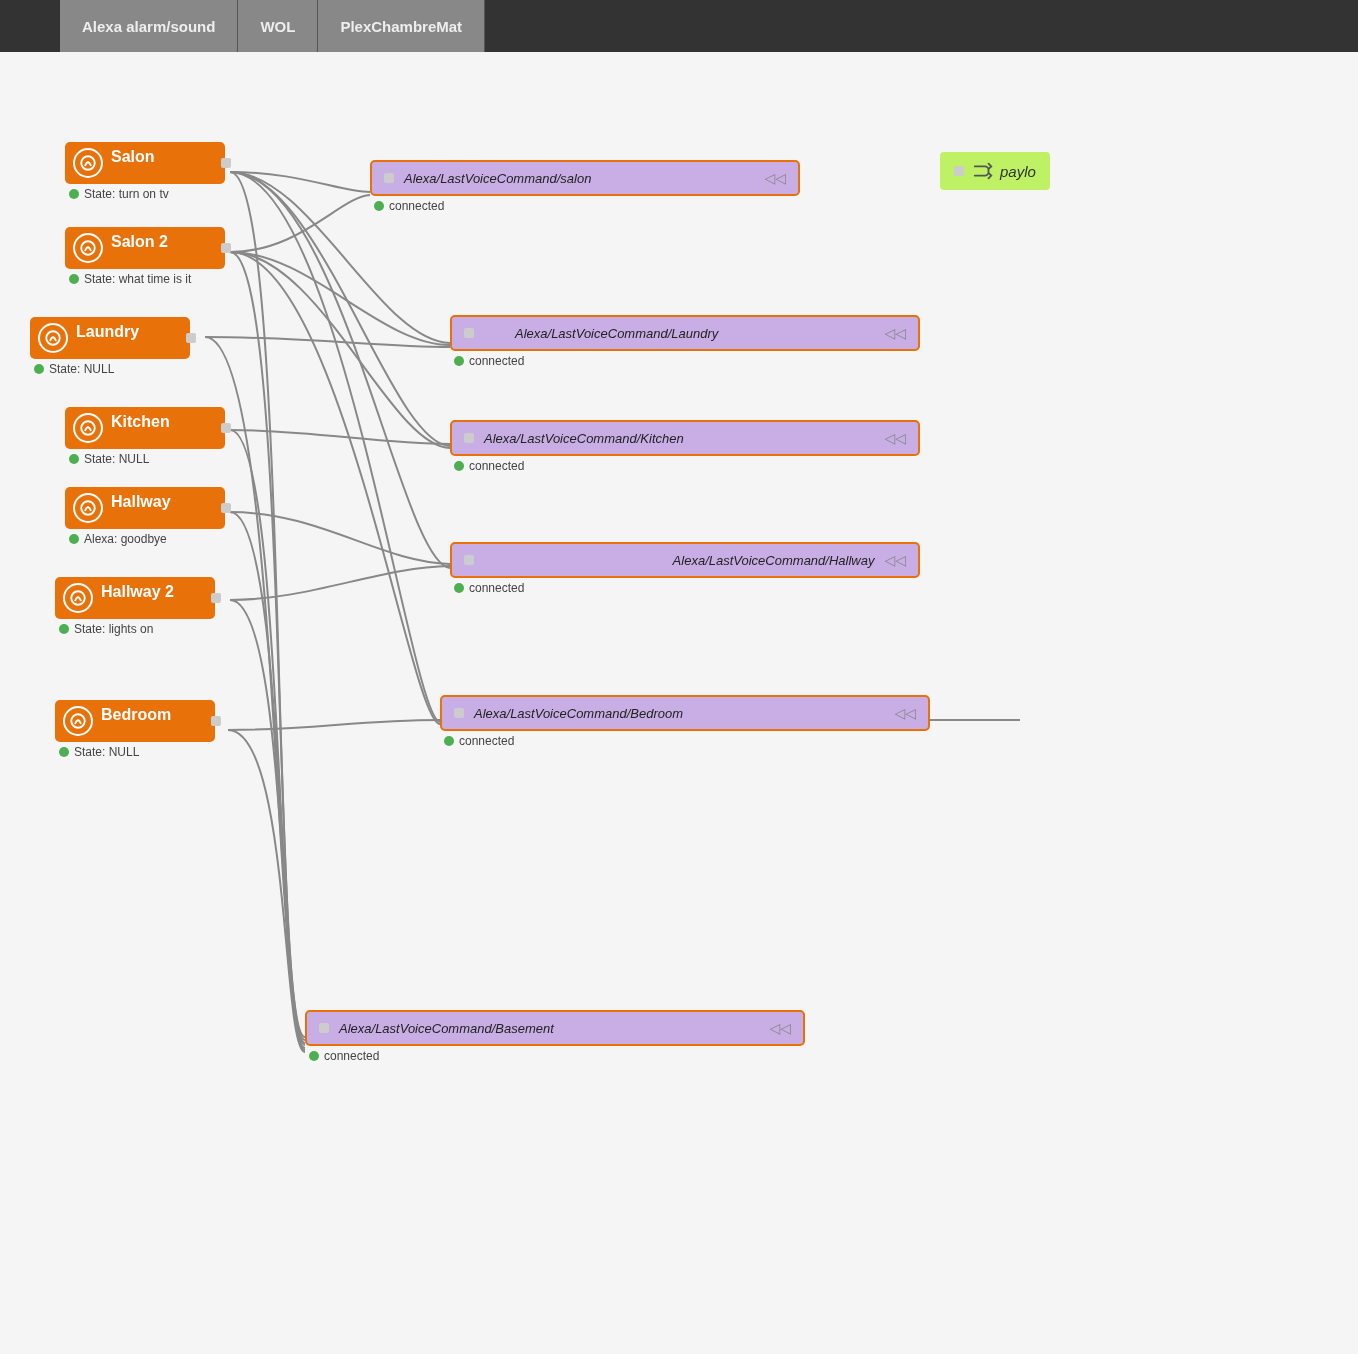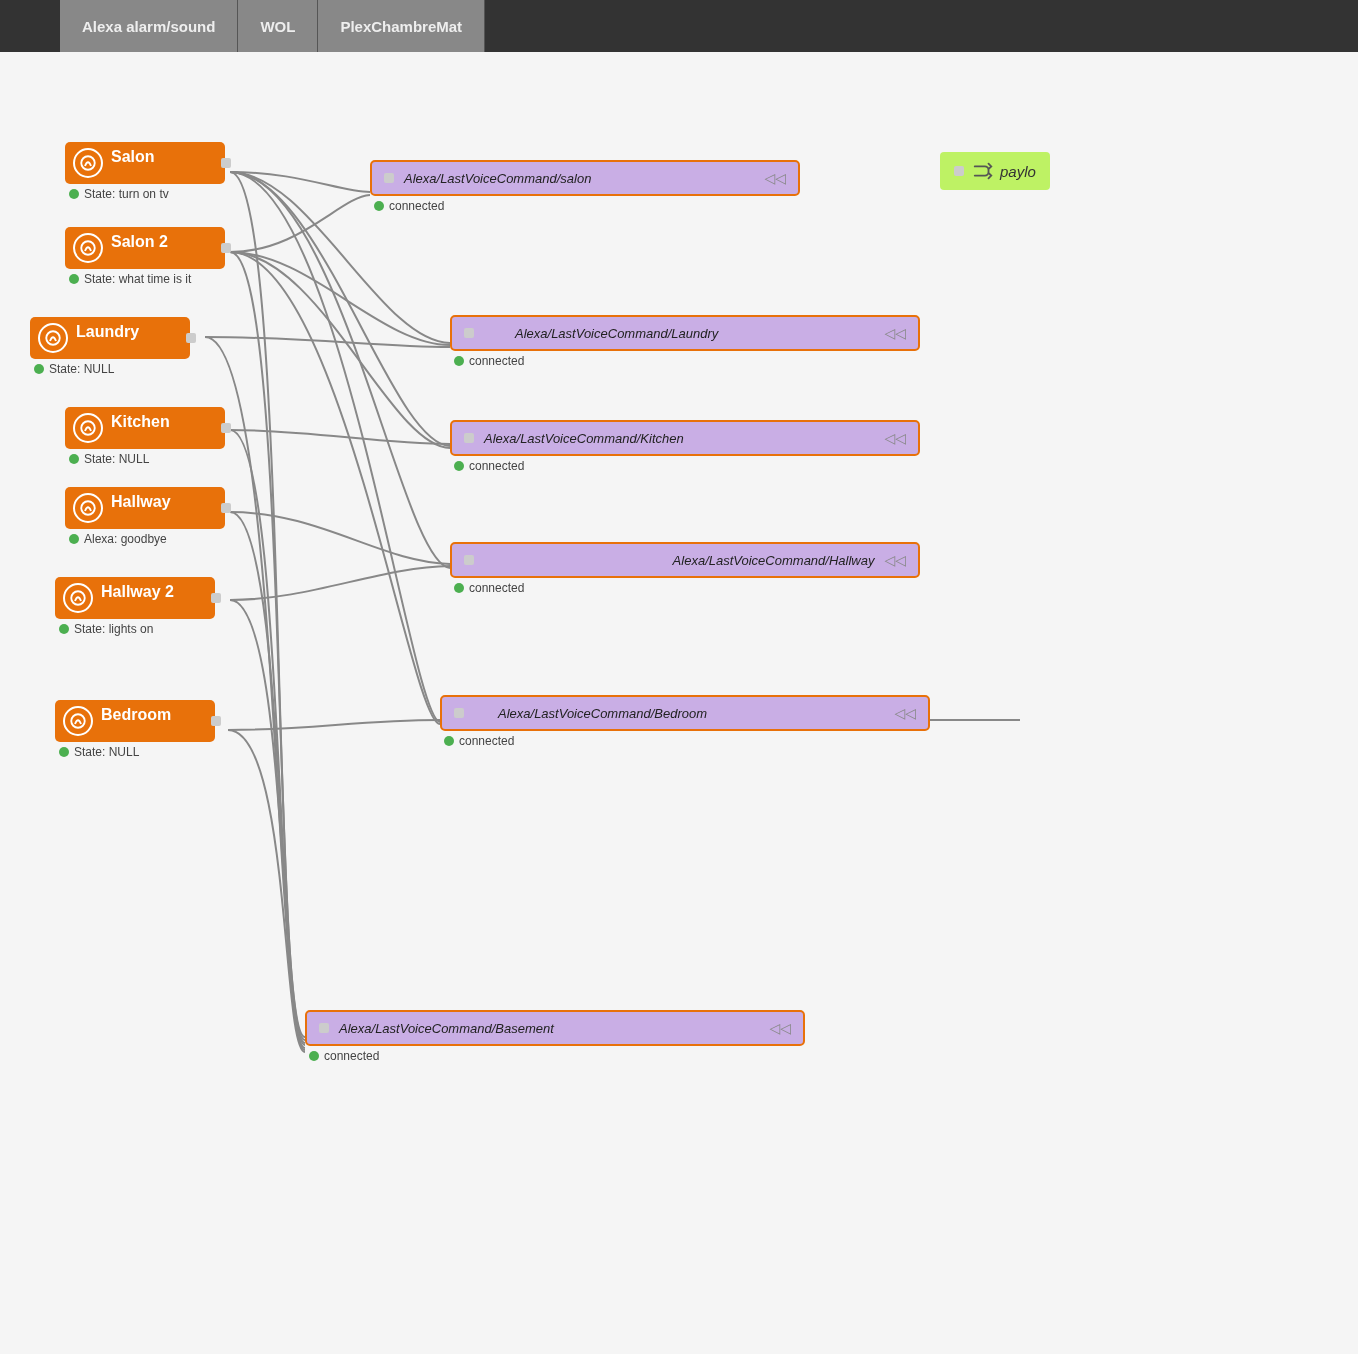--- a/index.html
+++ b/index.html
@@ -387,21 +387,21 @@
       <span class="mqtt-label">Alexa/LastVoiceCommand/Hallway</span>
       <span class="mqtt-speaker">◁◁</span>
     </div>
     <div class="status-row">
       <div class="status-dot"></div>
       <span class="status-text">connected</span>
     </div>
   </div>
 
   <div class="mqtt-node" style="left:440px; top:643px;">
-    <div class="mqtt-node-body" style="min-width:490px;gap:24px;">
+    <div class="mqtt-node-body" style="min-width:490px;">
       <div class="mqtt-port-left"></div>
       <span class="mqtt-label">Alexa/LastVoiceCommand/Bedroom</span>
       <span class="mqtt-speaker">◁◁</span>
     </div>
     <div class="status-row">
       <div class="status-dot"></div>
       <span class="status-text">connected</span>
     </div>
   </div>
 

